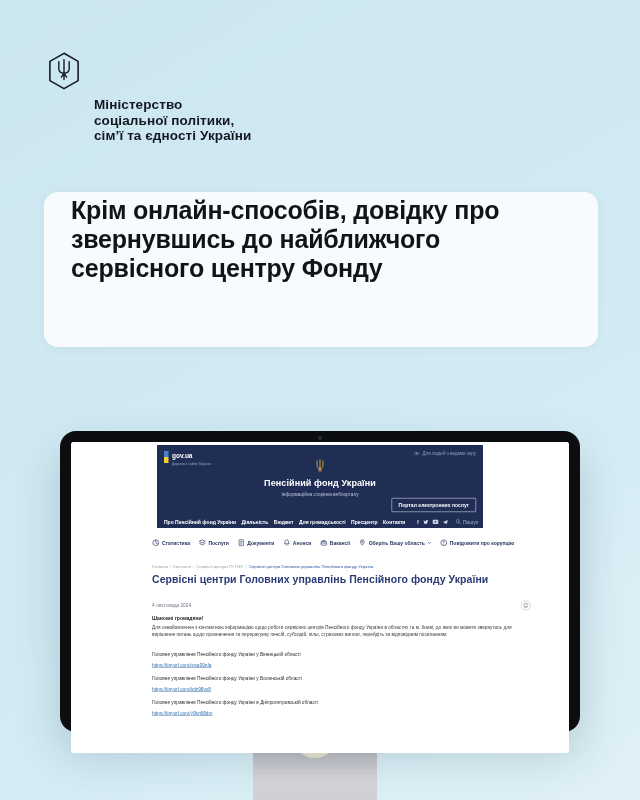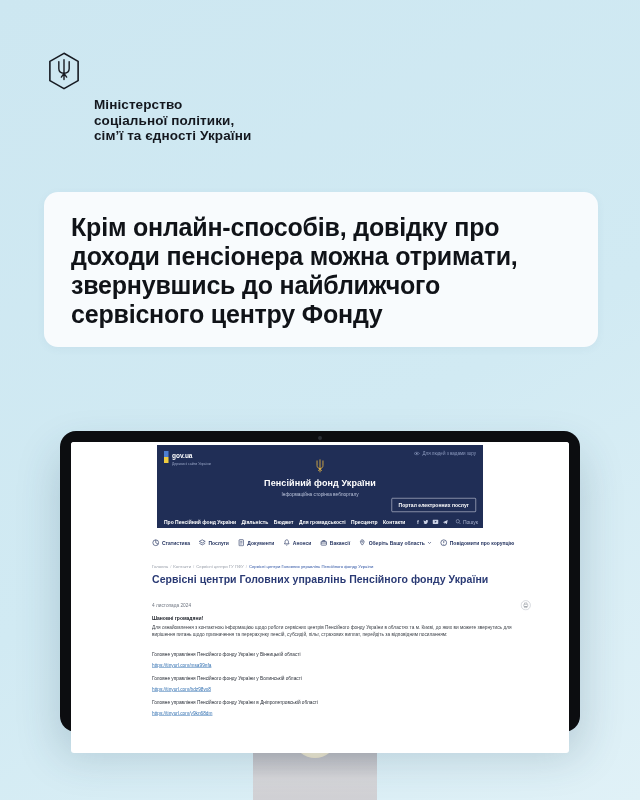--- a/index.html
+++ b/index.html
@@ -8,21 +8,21 @@
     font-family:"Liberation Sans","DejaVu Sans",sans-serif;
     background:linear-gradient(150deg,#cde7f1 0%,#d1eaf3 55%,#e0f1f7 100%);
   }
   
   .brand{position:absolute;left:48px;top:52px;display:flex;align-items:flex-start;gap:14px;}
   .brand svg{display:block;}
   .brand-text{font-size:13.5px;line-height:15.5px;font-weight:700;color:#14181f;letter-spacing:.1px;padding-top:1px;margin-top:44px;}
   
   .quote-card{
     position:absolute;left:44px;top:192px;width:554px;height:155px;box-sizing:border-box;
-    background:#f8fbfd;border-radius:14px;padding:21px 27px;
+    background:#f8fbfd;border-radius:14px;padding:4px 27px;
     box-shadow:0 2px 8px rgba(60,100,130,.06);
   }
   .quote-card .ln{font-size:25px;line-height:29px;font-weight:700;color:#101318;letter-spacing:-.2px;}
   
   .stand{position:absolute;left:253px;top:731px;width:124px;height:69px;z-index:0;
     background:linear-gradient(180deg,#8f8f96 0%,#b9b9bf 30%,#d6d6d9 70%,#d0d0d4 100%);}
   .hinge{position:absolute;left:295px;top:724px;width:40px;height:34px;border-radius:50%;z-index:1;
     background:radial-gradient(circle at 50% 35%,#f8f3e1 0%,#efe9d2 60%,#ded7bd 100%);}
   .monitor{position:absolute;left:60px;top:431px;width:520px;height:301px;box-sizing:border-box;
     background:#0c0d10;border-radius:16px;padding:11px;z-index:2;
@@ -83,21 +83,20 @@
   </svg>
   <div class="brand-text">
     <div>Міністерство</div>
     <div>соціальної політики,</div>
     <div>сім’ї та єдності України</div>
   </div>
 </header>
 
 <section class="quote-card">
   <div class="ln">Крім онлайн-способів, довідку про</div>
-  <div class="ln">доходи пенсіонера можна отримати,</div>
   <div class="ln">звернувшись до найближчого</div>
   <div class="ln">сервісного центру Фонду</div>
 </section>
 
 <div class="stand"></div>
 <div class="hinge"></div>
 <div class="monitor">
   <div class="camera"></div>
   <div class="screen">
     <div class="screen-inner">

